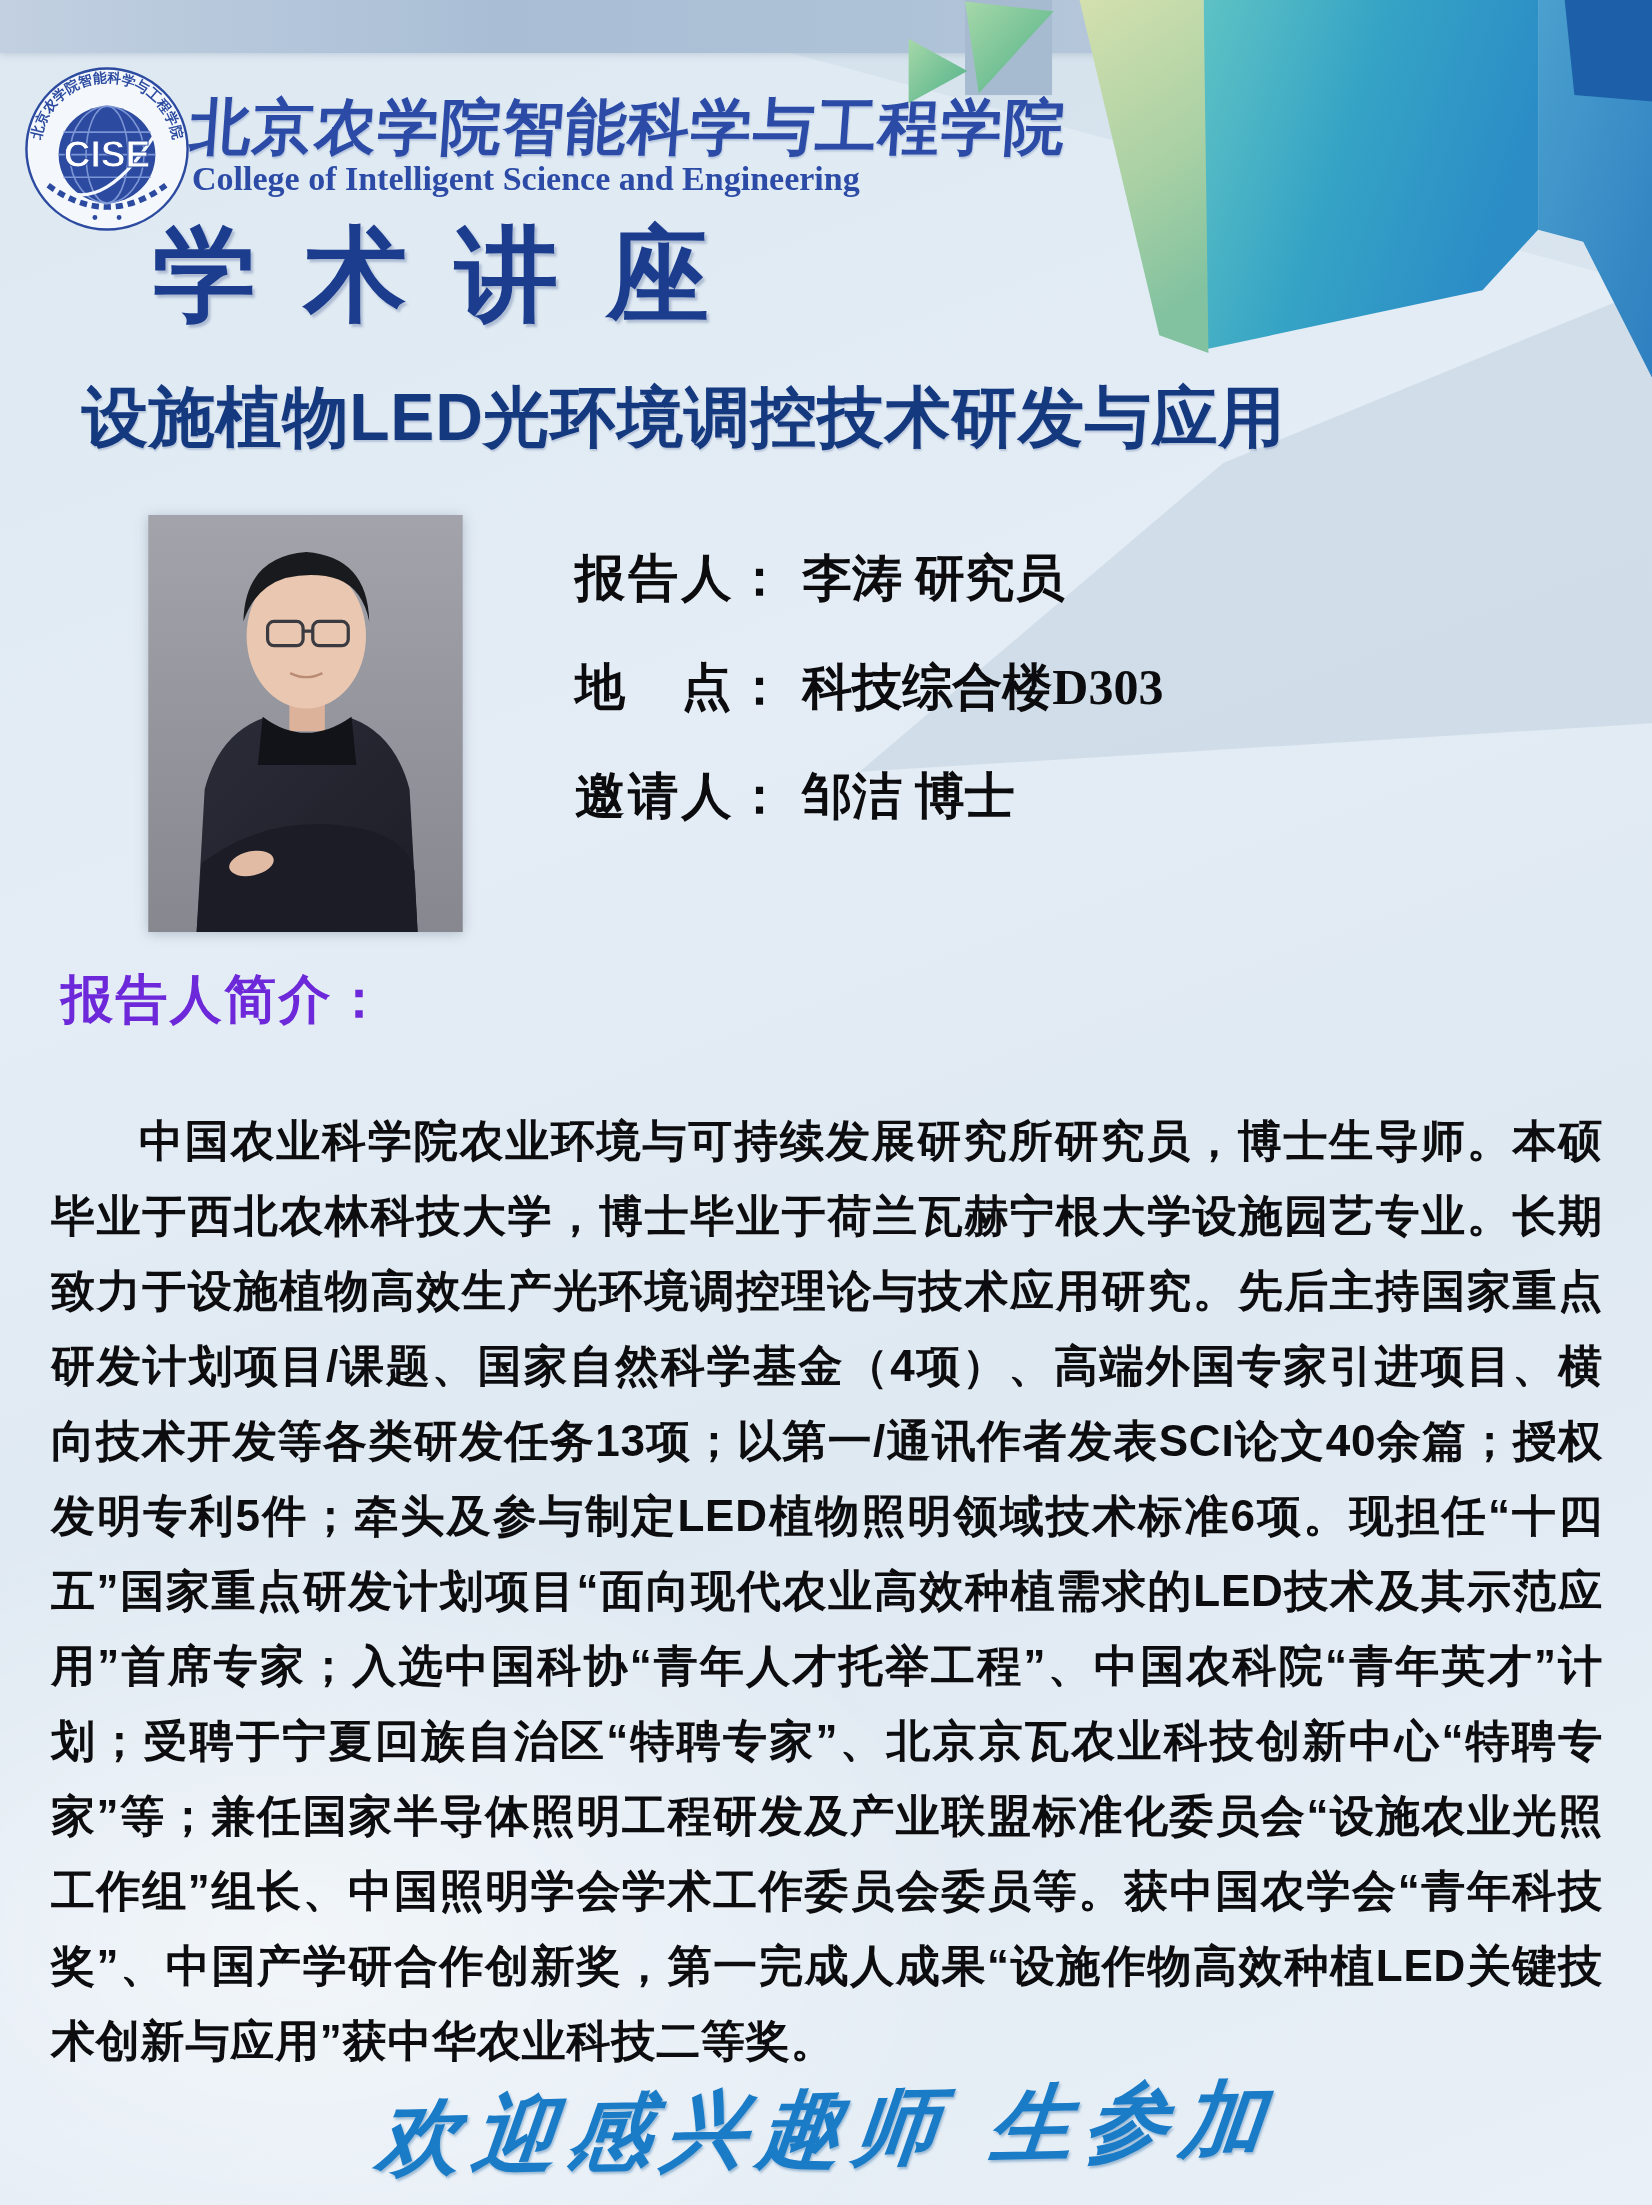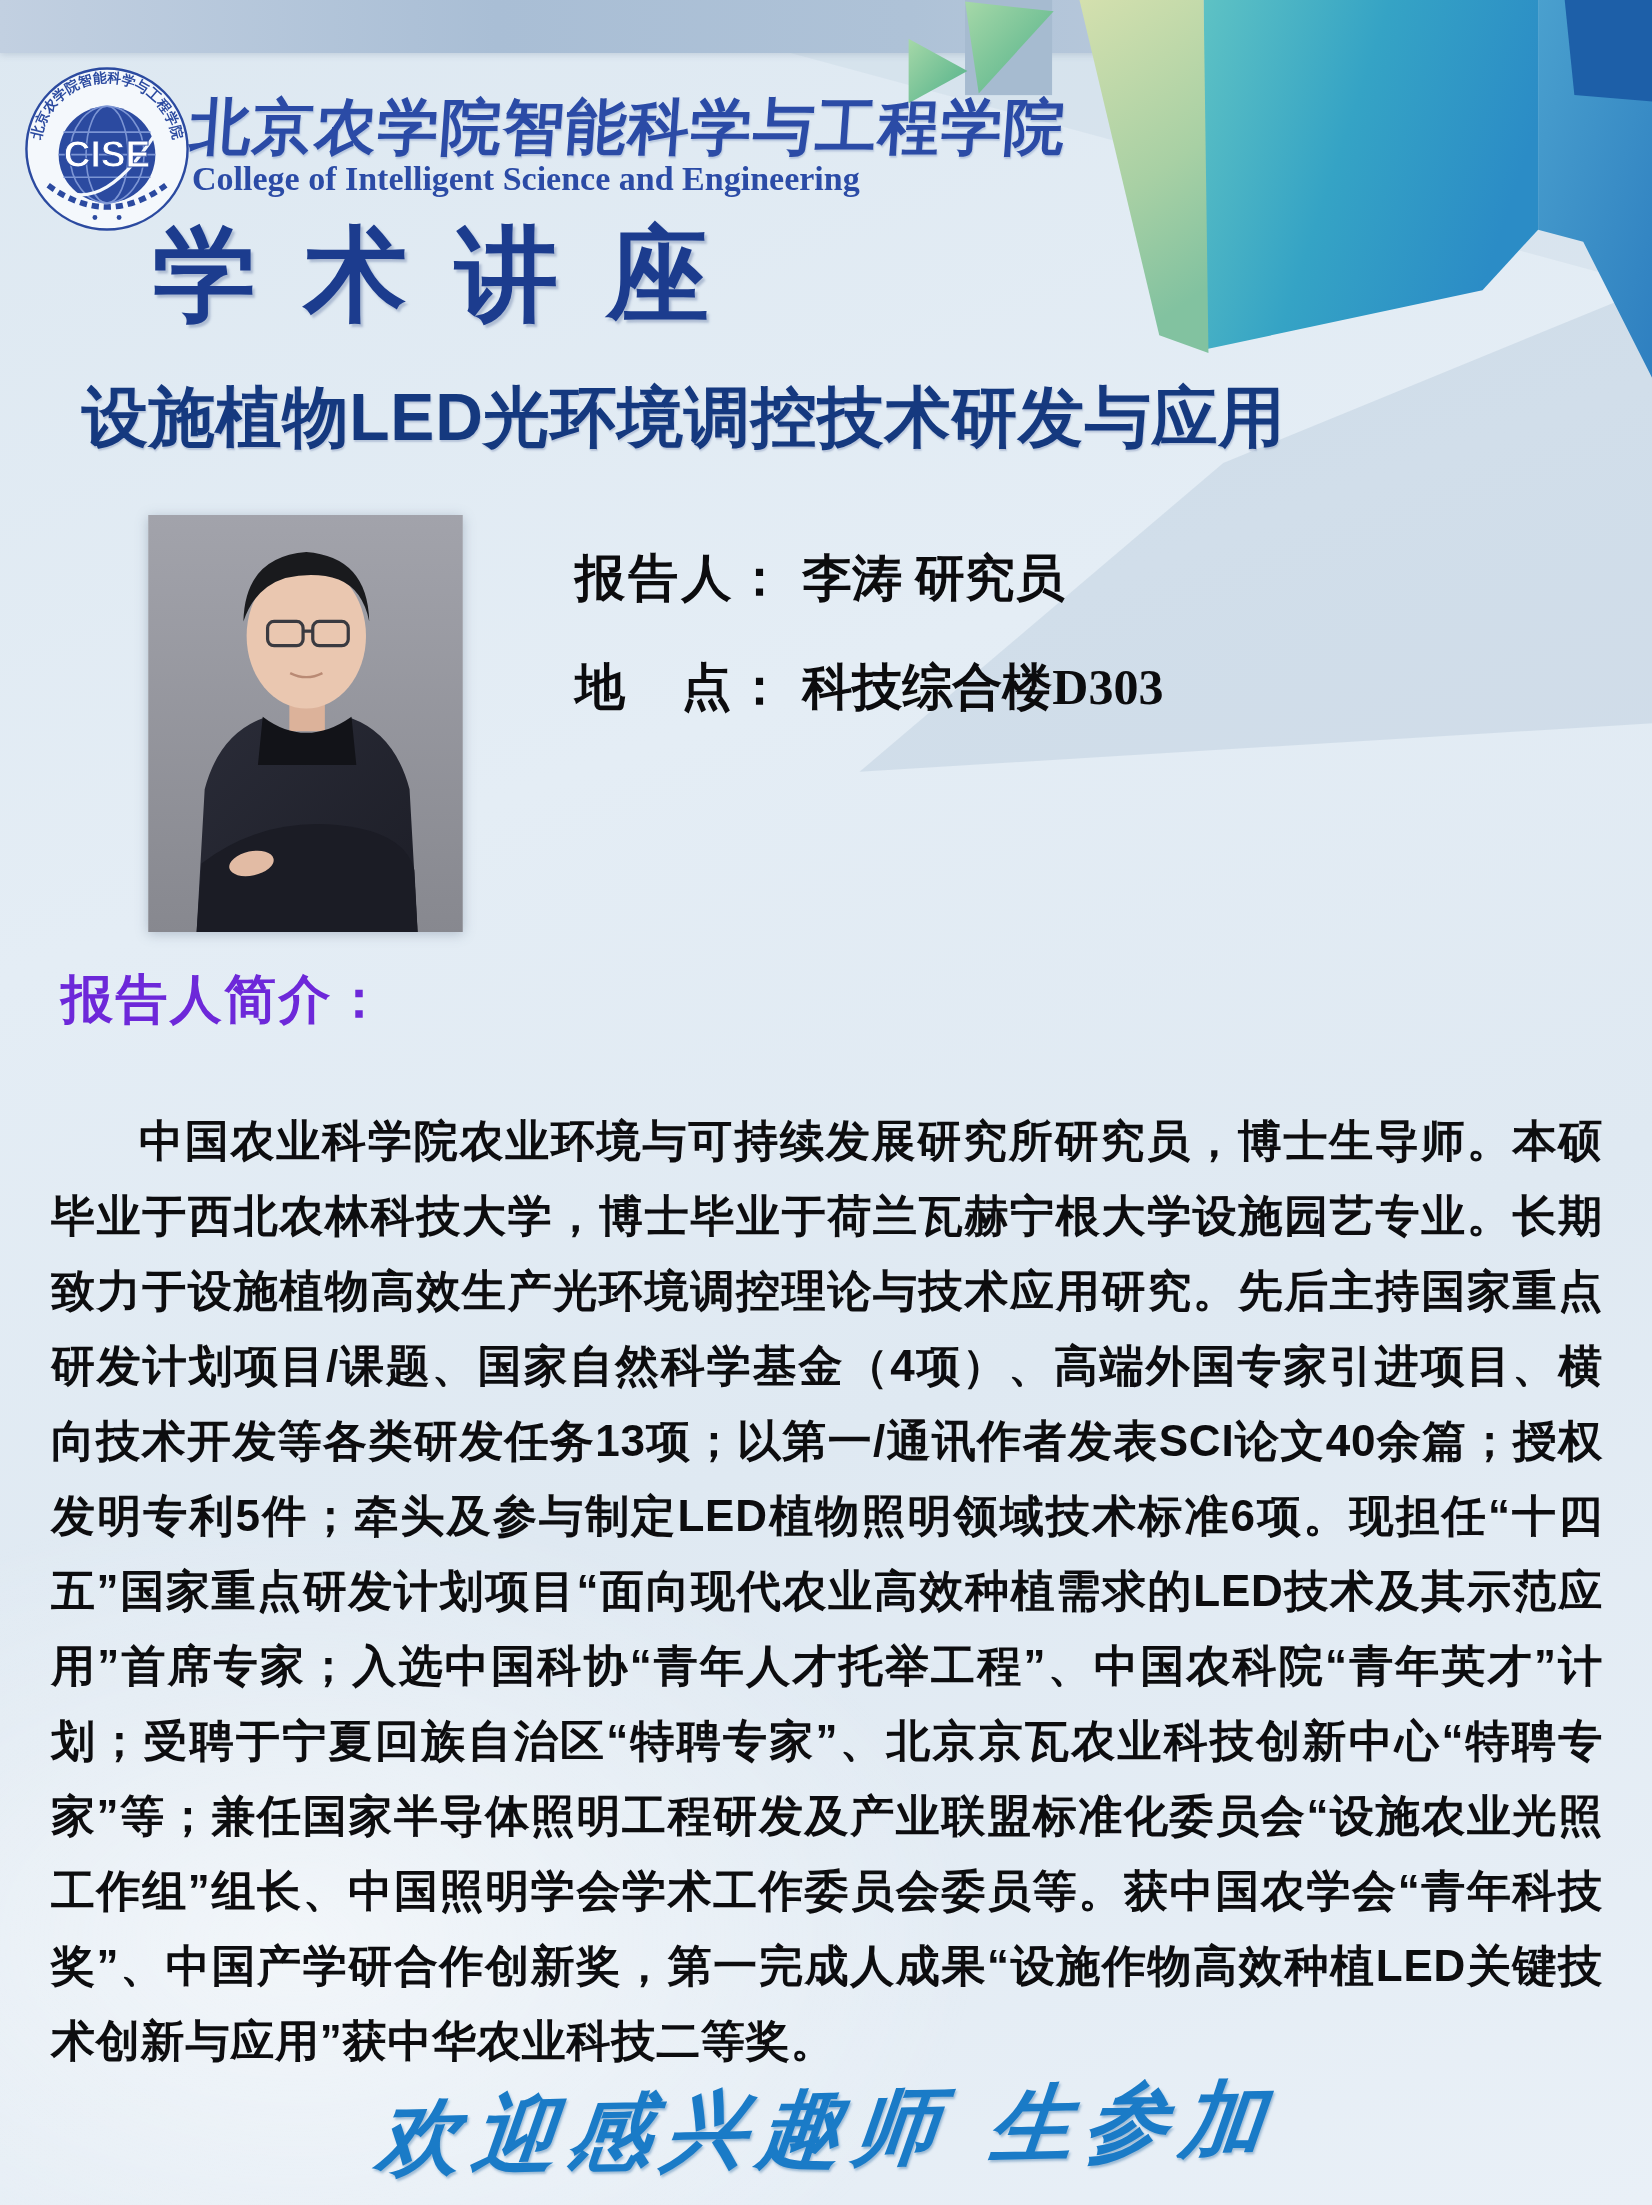--- a/index.html
+++ b/index.html
@@ -148,19 +148,23 @@
 
 <div class="abs info">
   <div class="info-row">
     <span class="info-label">报告人：</span>
     <span class="info-value">李涛 研究员</span>
   </div>
   <div class="info-row">
     <span class="info-label">地　点：</span>
     <span class="info-value">科技综合楼D303</span>
   </div>
+  <div class="info-row">
+    <span class="info-label">邀请人：</span>
+    <span class="info-value">邹洁 博士</span>
+  </div>
 </div>
 
 <div class="abs bio-heading">报告人简介：</div>
 <p class="abs bio-text">中国农业科学院农业环境与可持续发展研究所研究员，博士生导师。本硕毕业于西北农林科技大学，博士毕业于荷兰瓦赫宁根大学设施园艺专业。长期致力于设施植物高效生产光环境调控理论与技术应用研究。先后主持国家重点研发计划项目/课题、国家自然科学基金（4项）、高端外国专家引进项目、横向技术开发等各类研发任务13项；以第一/通讯作者发表SCI论文40余篇；授权发明专利5件；牵头及参与制定LED植物照明领域技术标准6项。现担任“十四五”国家重点研发计划项目“面向现代农业高效种植需求的LED技术及其示范应用”首席专家；入选中国科协“青年人才托举工程”、中国农科院“青年英才”计划；受聘于宁夏回族自治区“特聘专家”、北京京瓦农业科技创新中心“特聘专家”等；兼任国家半导体照明工程研发及产业联盟标准化委员会“设施农业光照工作组”组长、中国照明学会学术工作委员会委员等。获中国农学会“青年科技奖”、中国产学研合作创新奖，第一完成人成果“设施作物高效种植LED关键技术创新与应用”获中华农业科技二等奖。</p>
 
 <div class="abs welcome">欢迎感兴趣师 生参加</div>
 
 
 </body></html>

